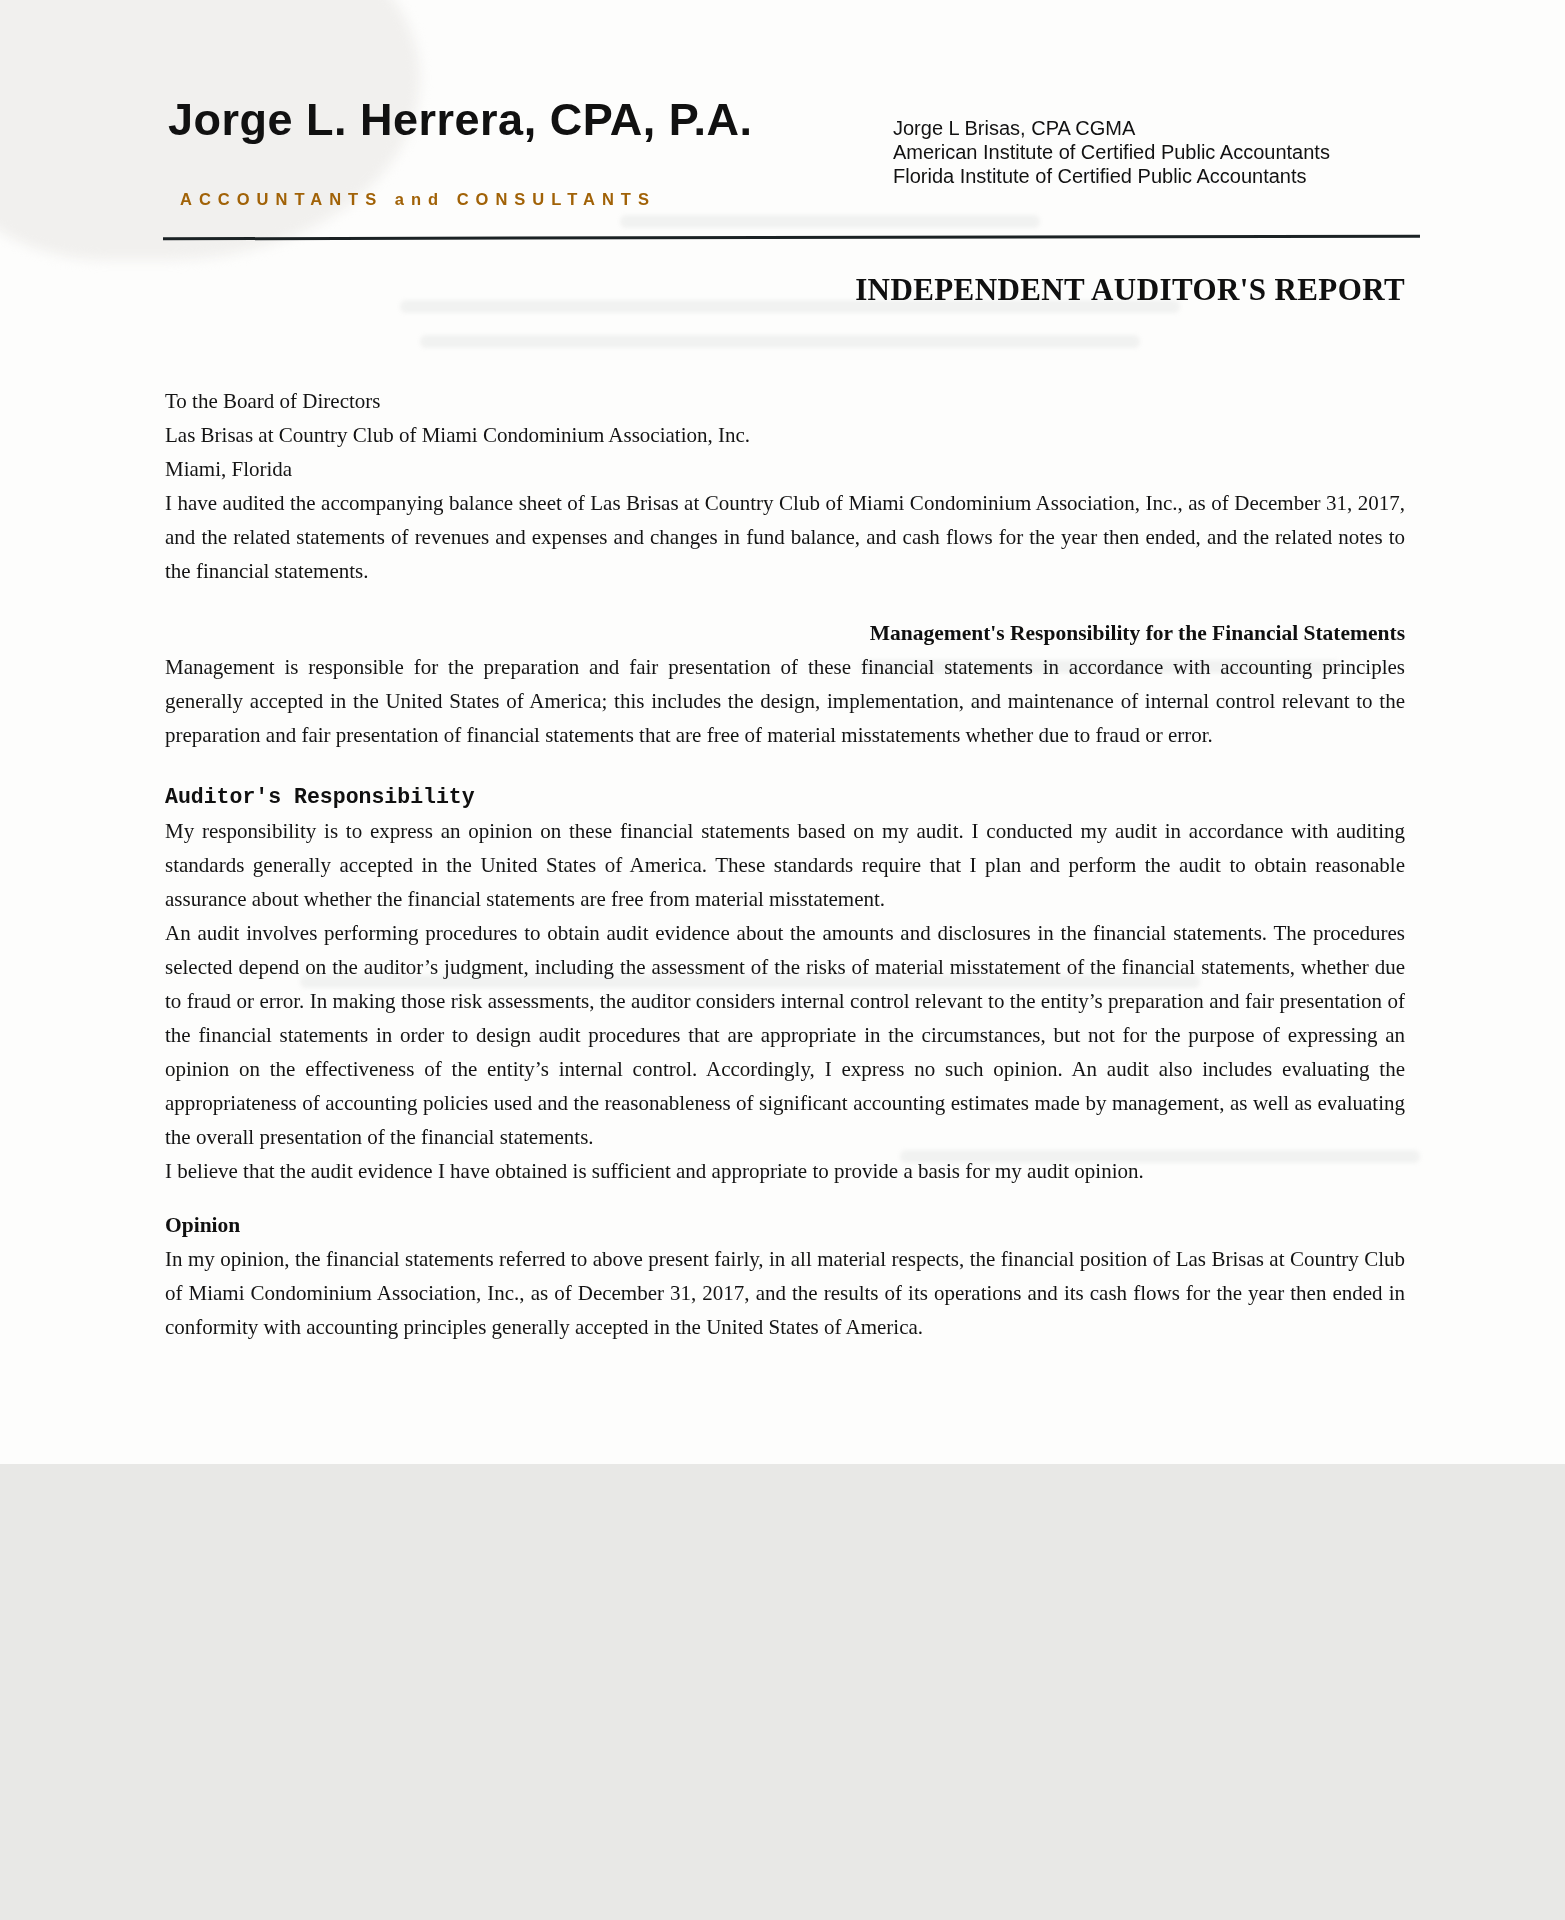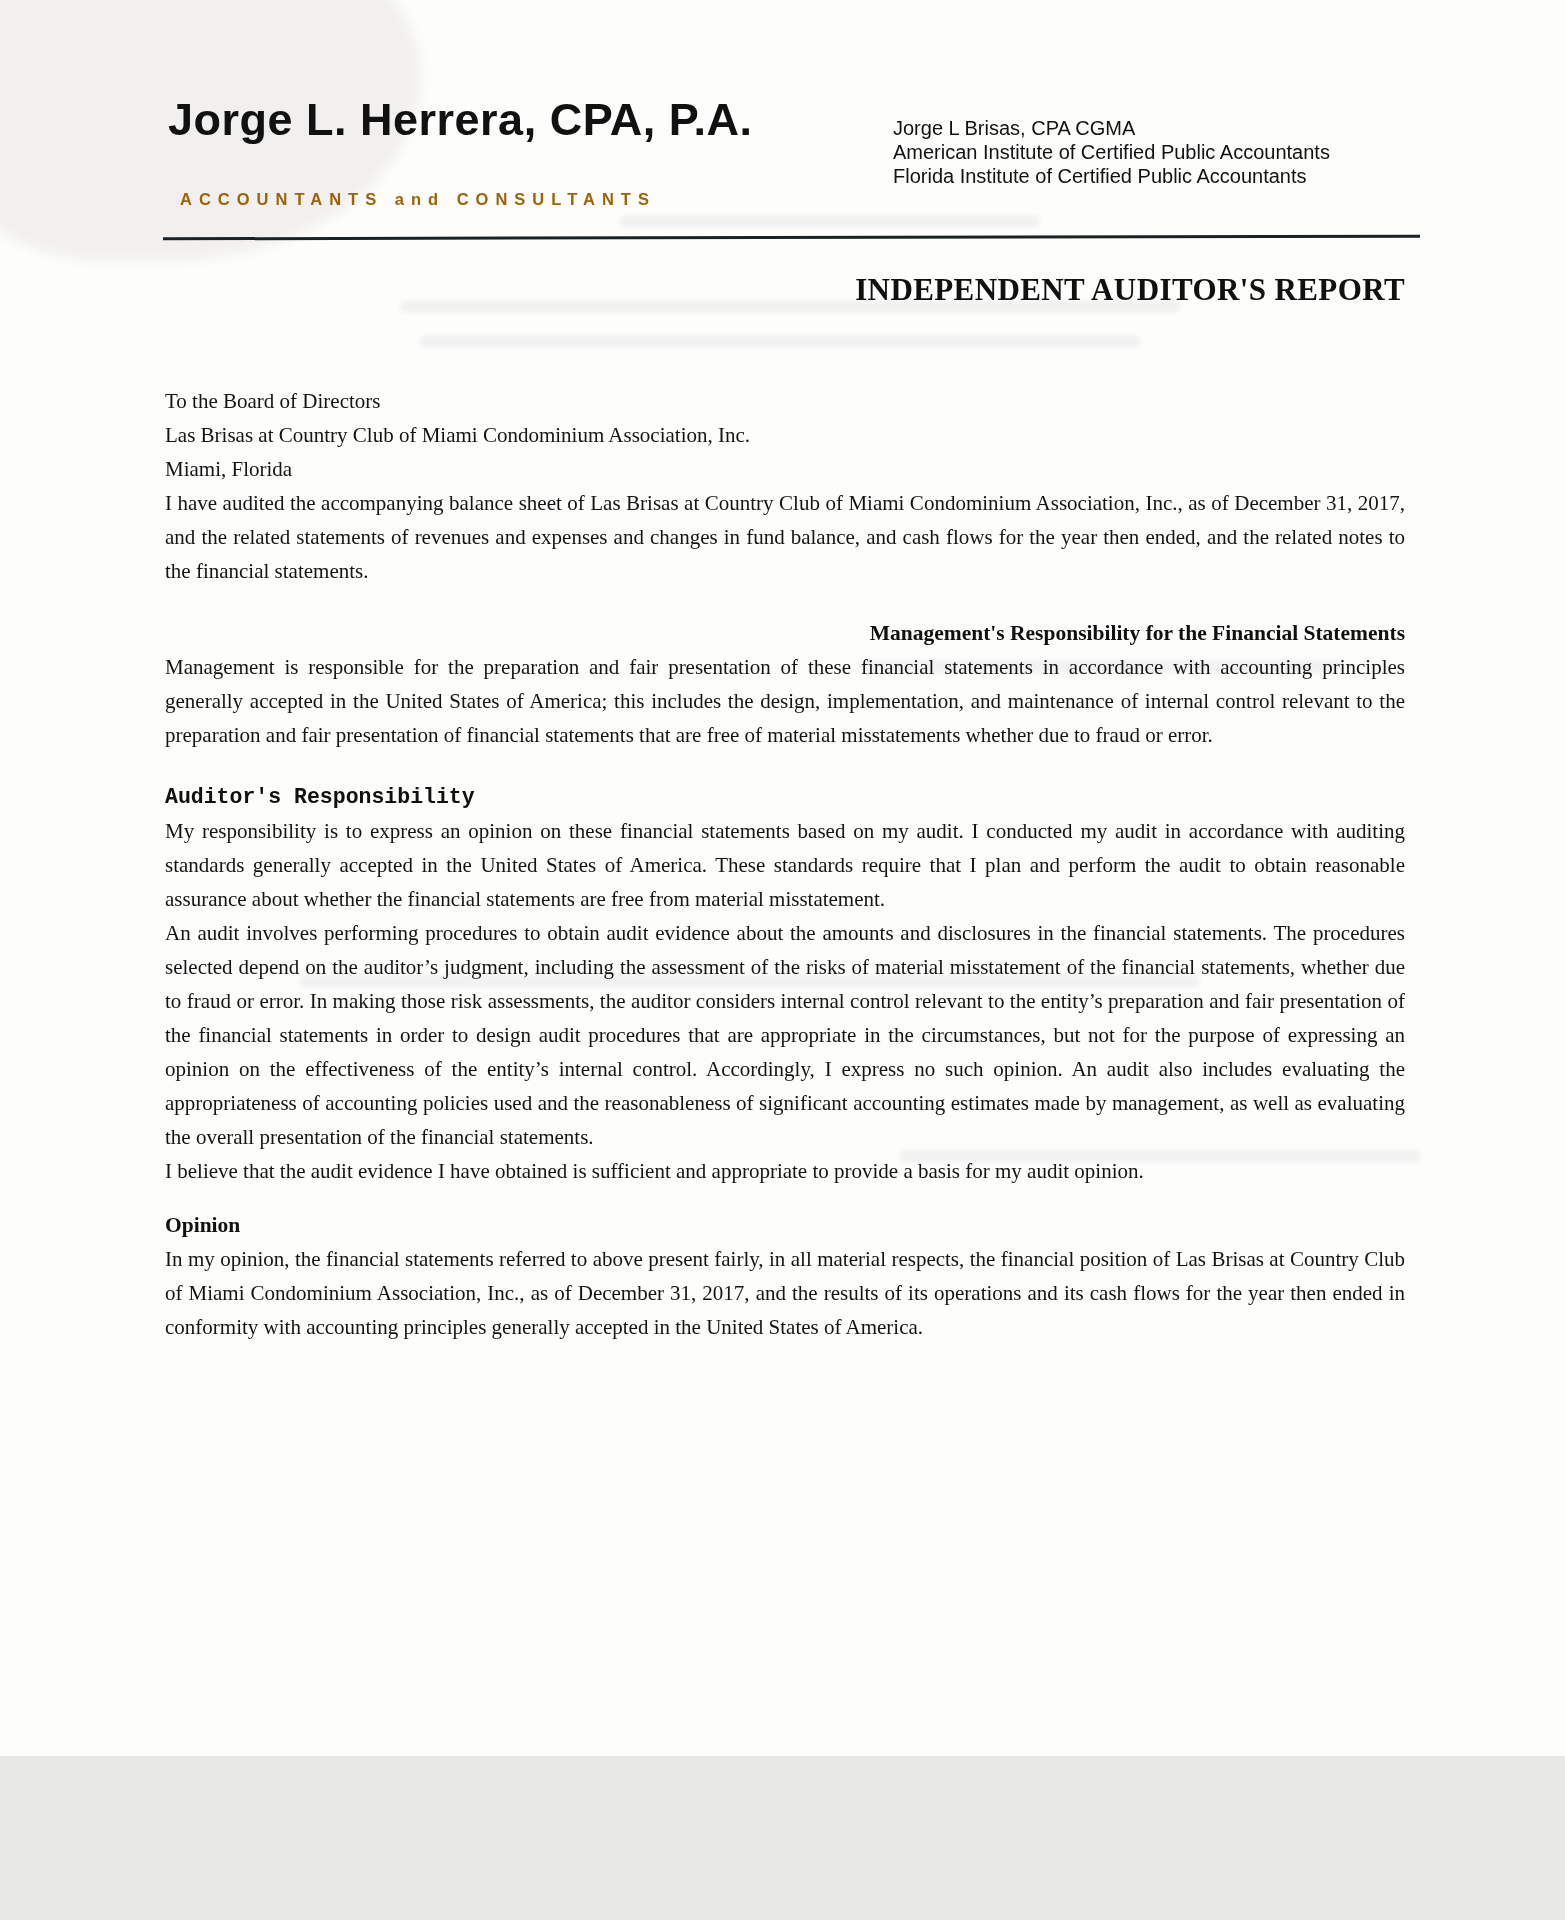--- a/index.html
+++ b/index.html
@@ -1,18 +1,18 @@
 <!DOCTYPE html>
 <html><head>
 <meta charset="utf-8">
 <style>
   html,body{margin:0;padding:0;background:#e8e8e6;}
   .page{
     position:relative;
-    width:1565px;height:1756px;
+    width:1565px;height:1464px;
     background:#fdfdfc;
     overflow:hidden;
     font-family:"Liberation Serif", serif;
     color:#161616;
   }
   
   .blob-topleft{
     position:absolute;left:-60px;top:-90px;width:480px;height:350px;
     background:#f1f0ee;border-radius:45% 55% 60% 40%;
     filter:blur(6px);

